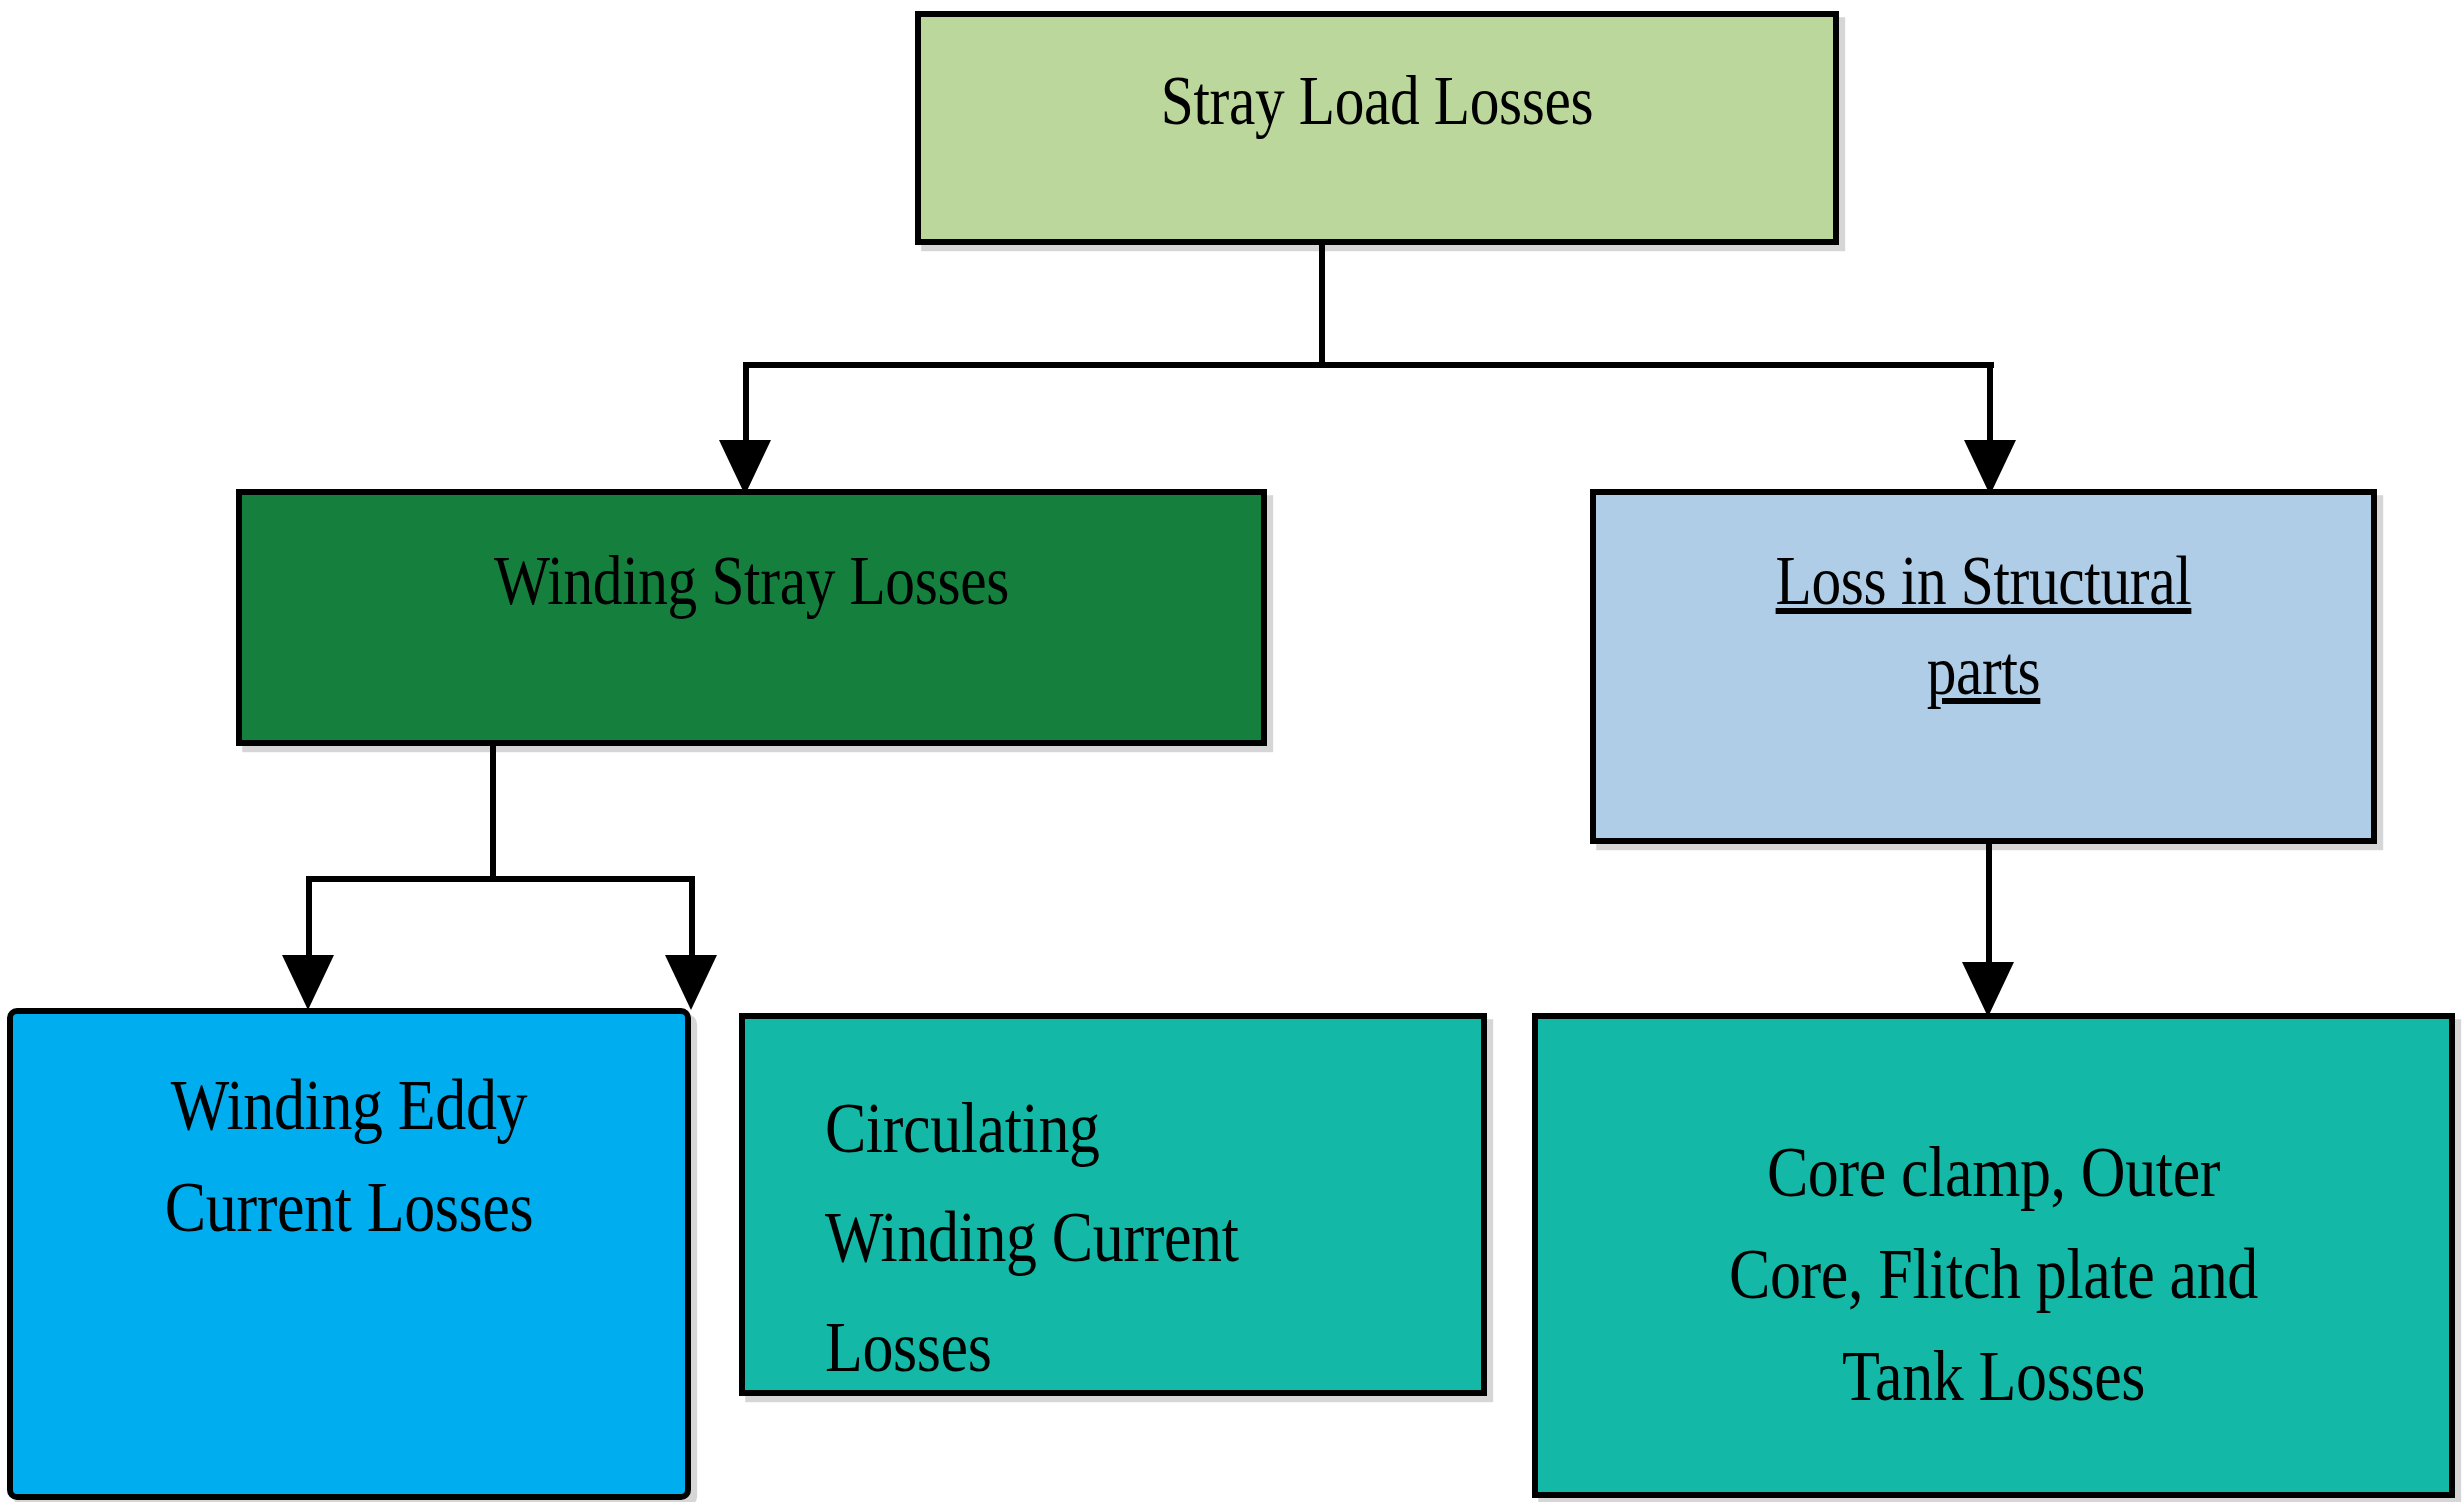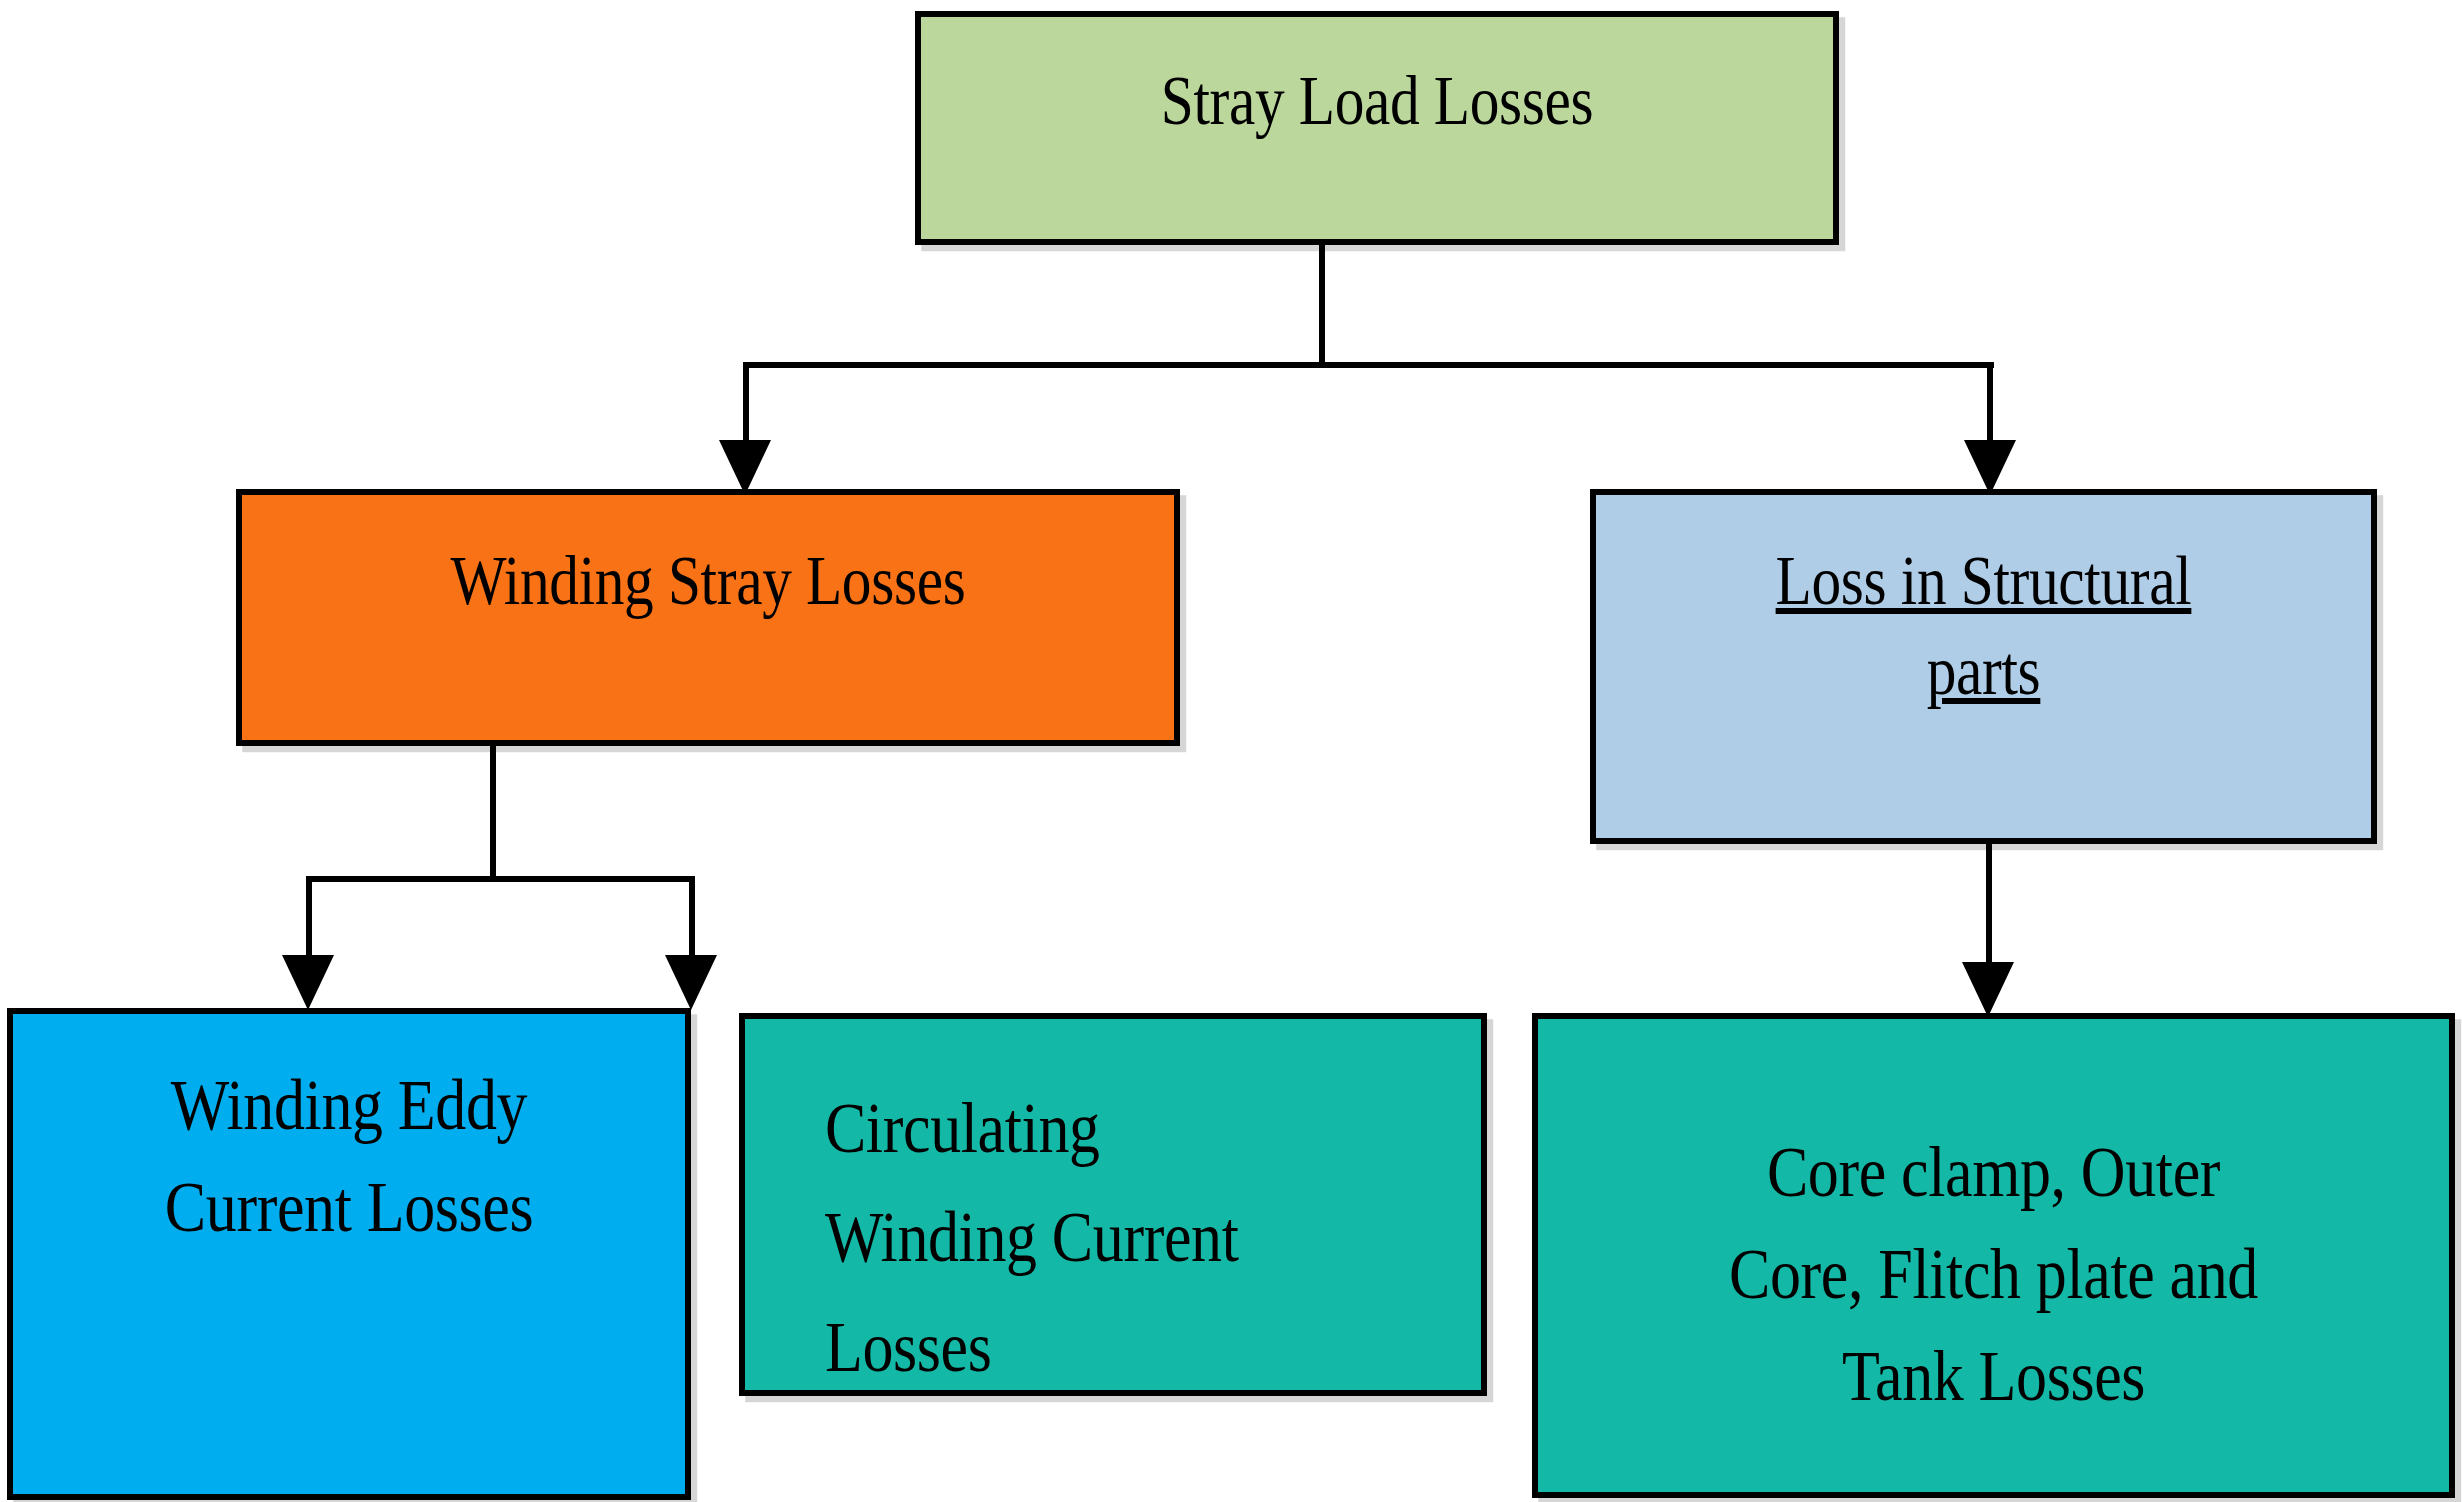--- a/index.html
+++ b/index.html
@@ -42,41 +42,42 @@
   #node-root {
     left: 915px; top: 10.6px; width: 924px; height: 234px;
     background: #BCD79C;
   }
   #node-root .node-label {
     text-align: center;
     font-size: 69px;
     padding-top: 40px;
   }
   #node-winding-stray {
-    left: 236px; top: 489px; width: 944px; height: 257px;
-    background: #f97316;
+    left: 236px; top: 489px; width: 1031px; height: 257px;
+    background: #15803d;
   }
   #node-winding-stray .node-label {
     text-align: center;
     font-size: 69px;
     padding-top: 42px;
   }
   #node-structural {
     left: 1590px; top: 489px; width: 787px; height: 355px;
     background: #AFCDE7;
     text-decoration: underline;
   }
   #node-structural .node-label {
     text-align: center;
     font-size: 69px;
     padding-top: 42px;
   }
   #node-eddy {
     left: 7px; top: 1008px; width: 684px; height: 492px;
     background: #00AEEF;
+    border-radius: 10px;
   }
   #node-eddy .node-label {
     text-align: center;
     font-size: 72px;
     line-height: 1.42;
     padding-top: 40px;
   }
   #node-circulating {
     left: 739px; top: 1013px; width: 748px; height: 383px;
     background: #14b8a6;

